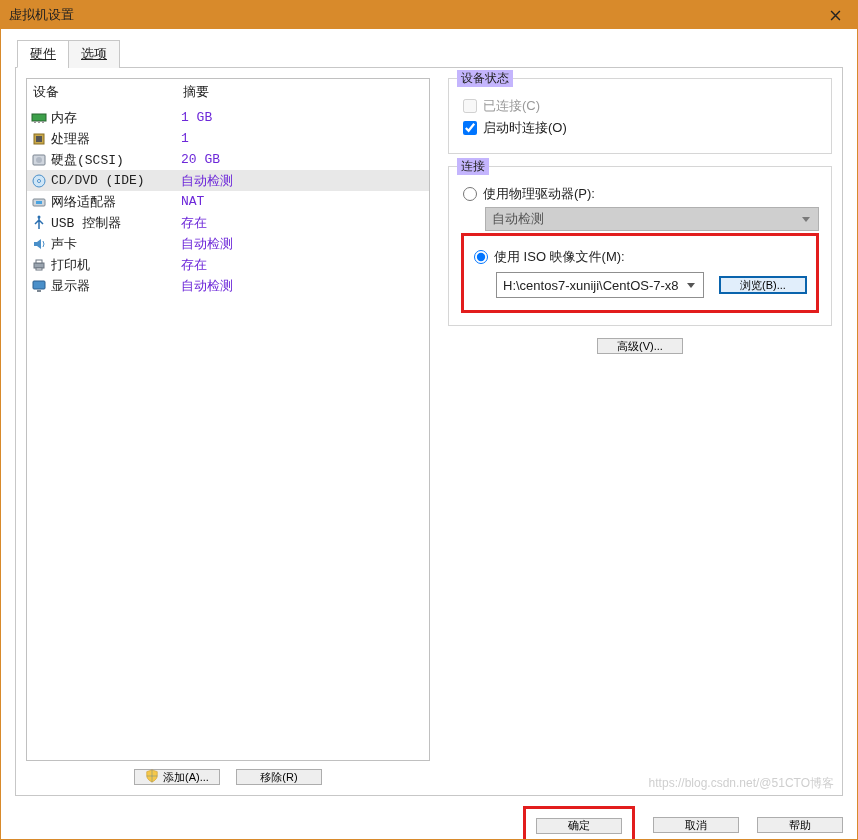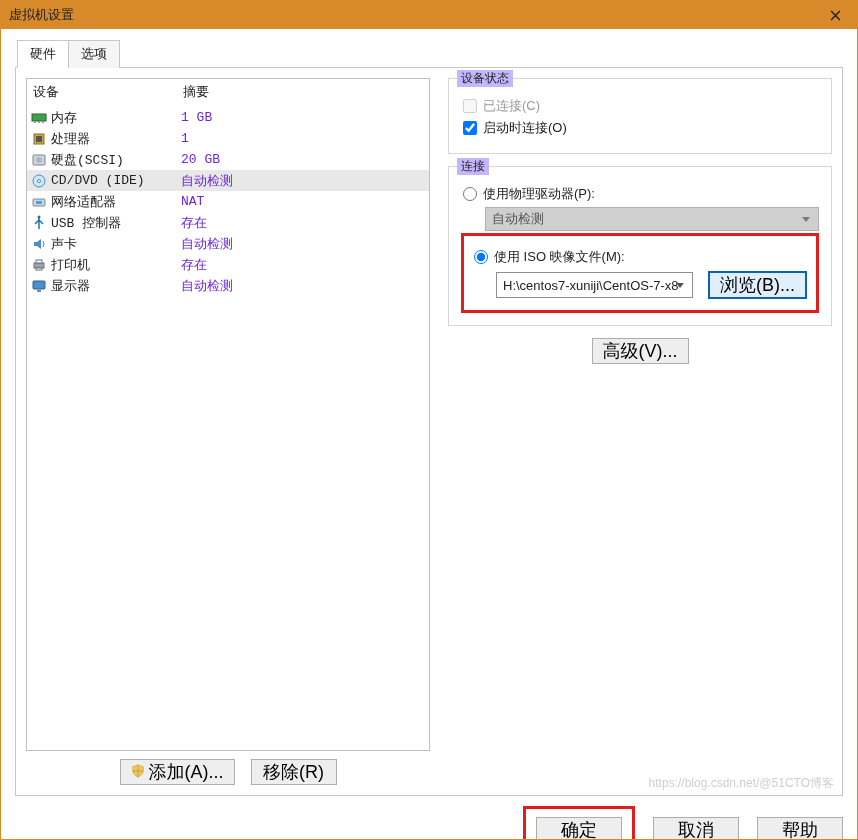--- a/index.html
+++ b/index.html
@@ -42,20 +42,21 @@
     top: 1px;
     z-index: 2;
   }
   .tab {
     padding: 4px 12px;
     border: 1px solid #c7c7c7;
     border-bottom: none;
     background: #f5f5f5;
     margin-right: -1px;
     font-size: 13px;
+    text-decoration: underline;
   }
   .tab.active {
     background: #ffffff;
     border-bottom: 1px solid #fff;
   }
   .tab-body {
     border: 1px solid #c7c7c7;
     background: #fff;
     height: 729px;
     padding: 10px;
@@ -101,28 +102,28 @@
   .dl-label { width: 130px; }
   .dl-summary { flex: 1; color: #6d28d9; }
   .left-buttons {
     display: flex;
     justify-content: center;
     gap: 16px;
     margin-top: 8px;
   }
   .btn {
     min-width: 86px;
-    height: 26px;
+    height: 16px;
     background: #eeeeee;
     border: 1px solid #adadad;
     display: inline-flex;
     align-items: center;
     justify-content: center;
     padding: 0 10px;
-    font-size: 18px;
+    font-size: 11px;
     font-family: inherit;
     cursor: pointer;
   }
   .btn.focused { border: 1px solid #0a64ad; outline: 1px solid #0a64ad; background: #e1eefb; }
   .right-pane {
     flex: 1;
     padding-left: 18px;
   }
   .group {
     border: 1px solid #d6d6d6;

